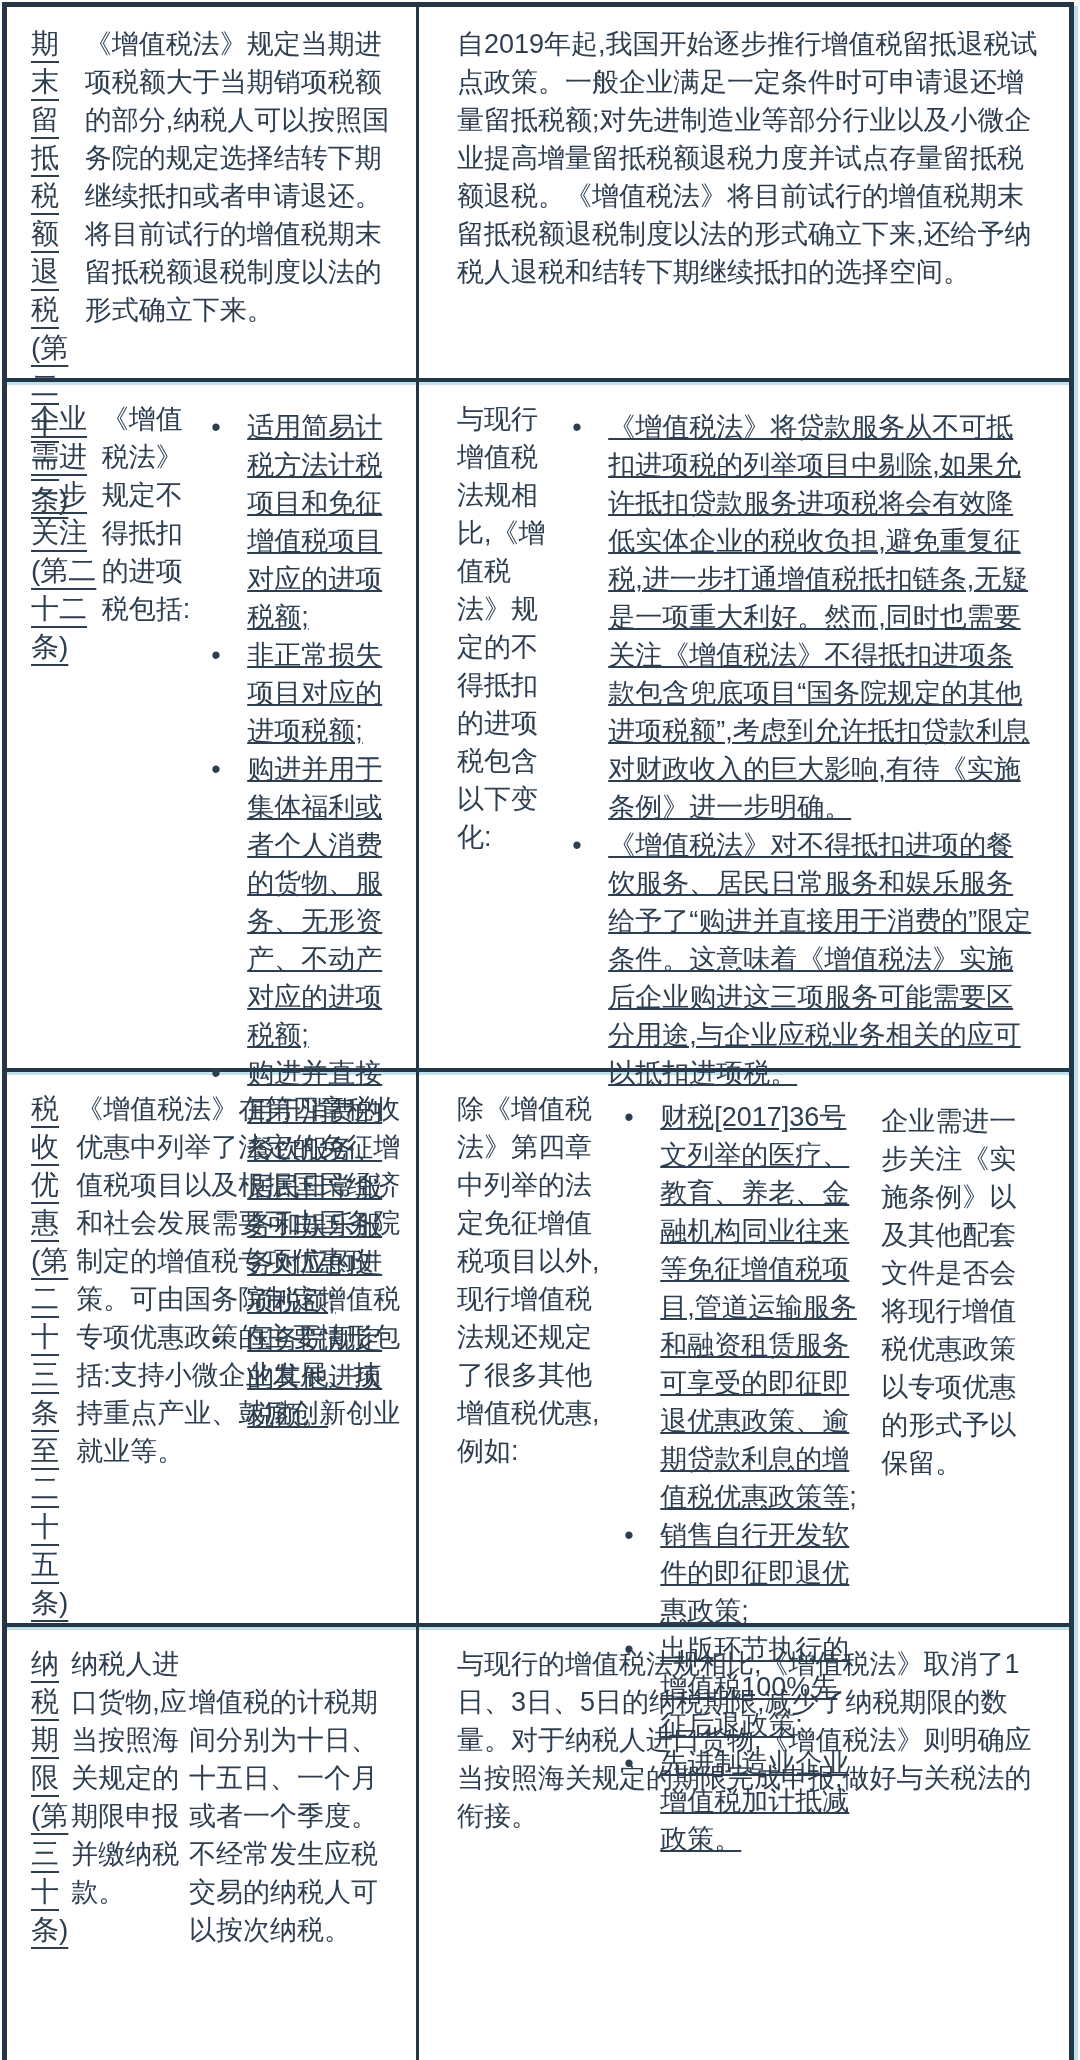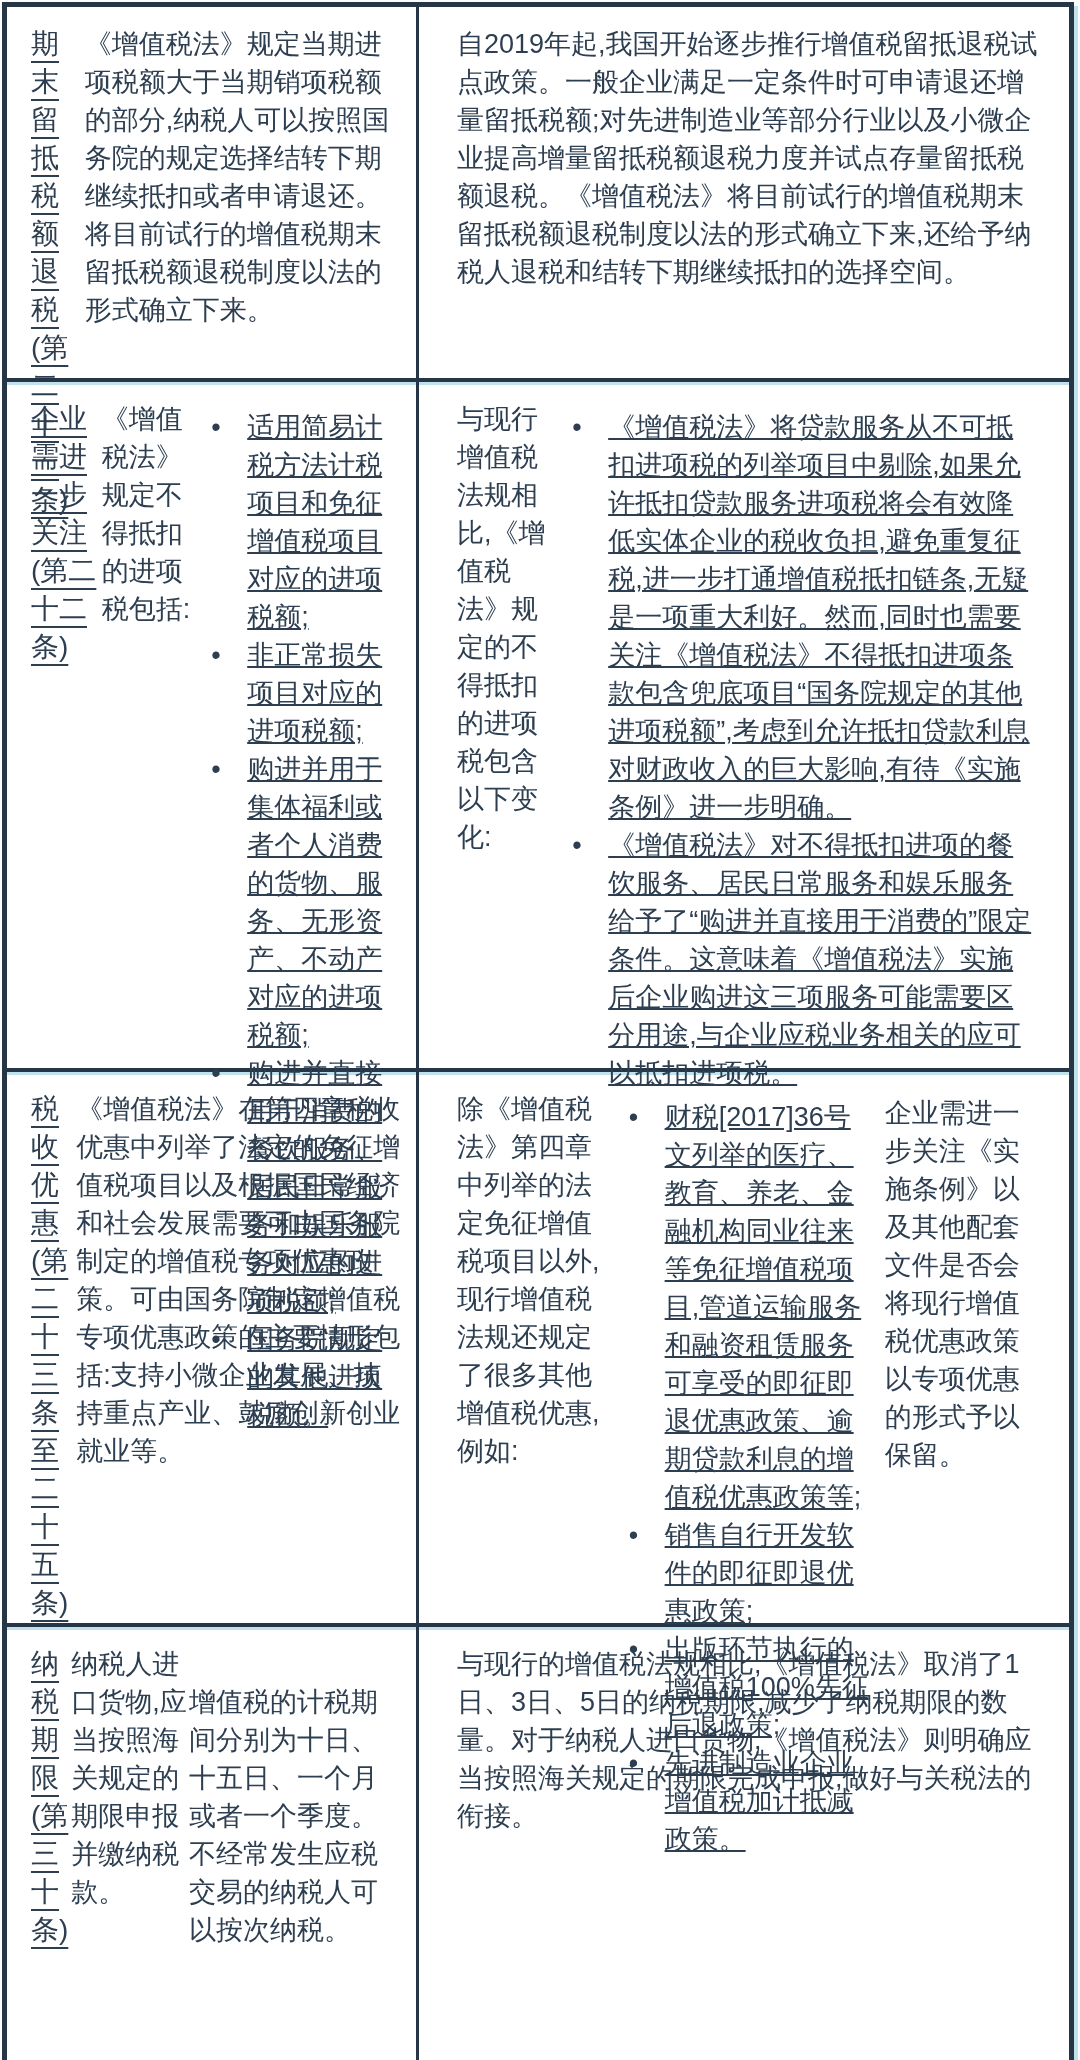--- a/index.html
+++ b/index.html
@@ -56,21 +56,21 @@
   }
   p{margin:0;}
   p + p{margin-top:38px;}
   ul{list-style:none;margin:8px;padding:0;text-decoration:underline;}
   li{position:relative;padding-left:46px;}
   li::before{
     content:"\2022";
     position:absolute;left:10px;top:0;
   }
   .intro{margin:0;}
-  .closing{margin:4px;}
+  .closing{margin:12px;}
 </style>
 </head>
 <body>
 
 <div class="doc-table">
 
   <div class="t-row r1">
     <div class="cell cell-left">
       <h3 class="heading">期末留抵税额退税(第二十一条)</h3>
       <p>《增值税法》规定当期进项税额大于当期销项税额的部分,纳税人可以按照国务院的规定选择结转下期继续抵扣或者申请退还。将目前试行的增值税期末留抵税额退税制度以法的形式确立下来。</p>

